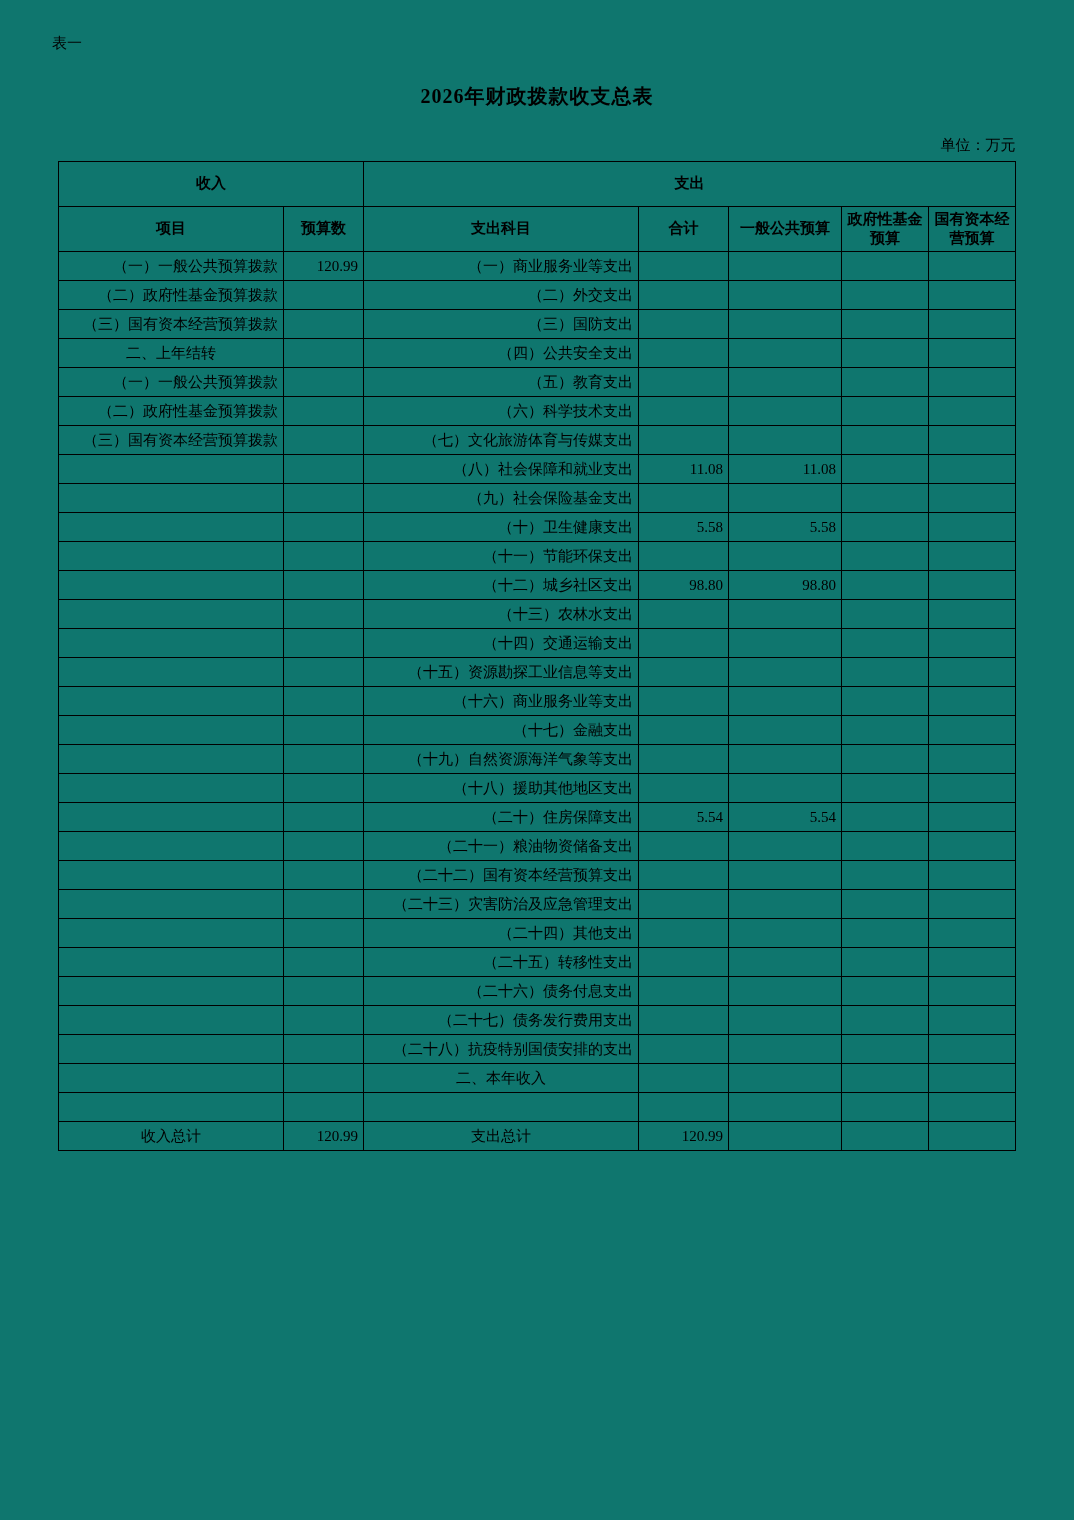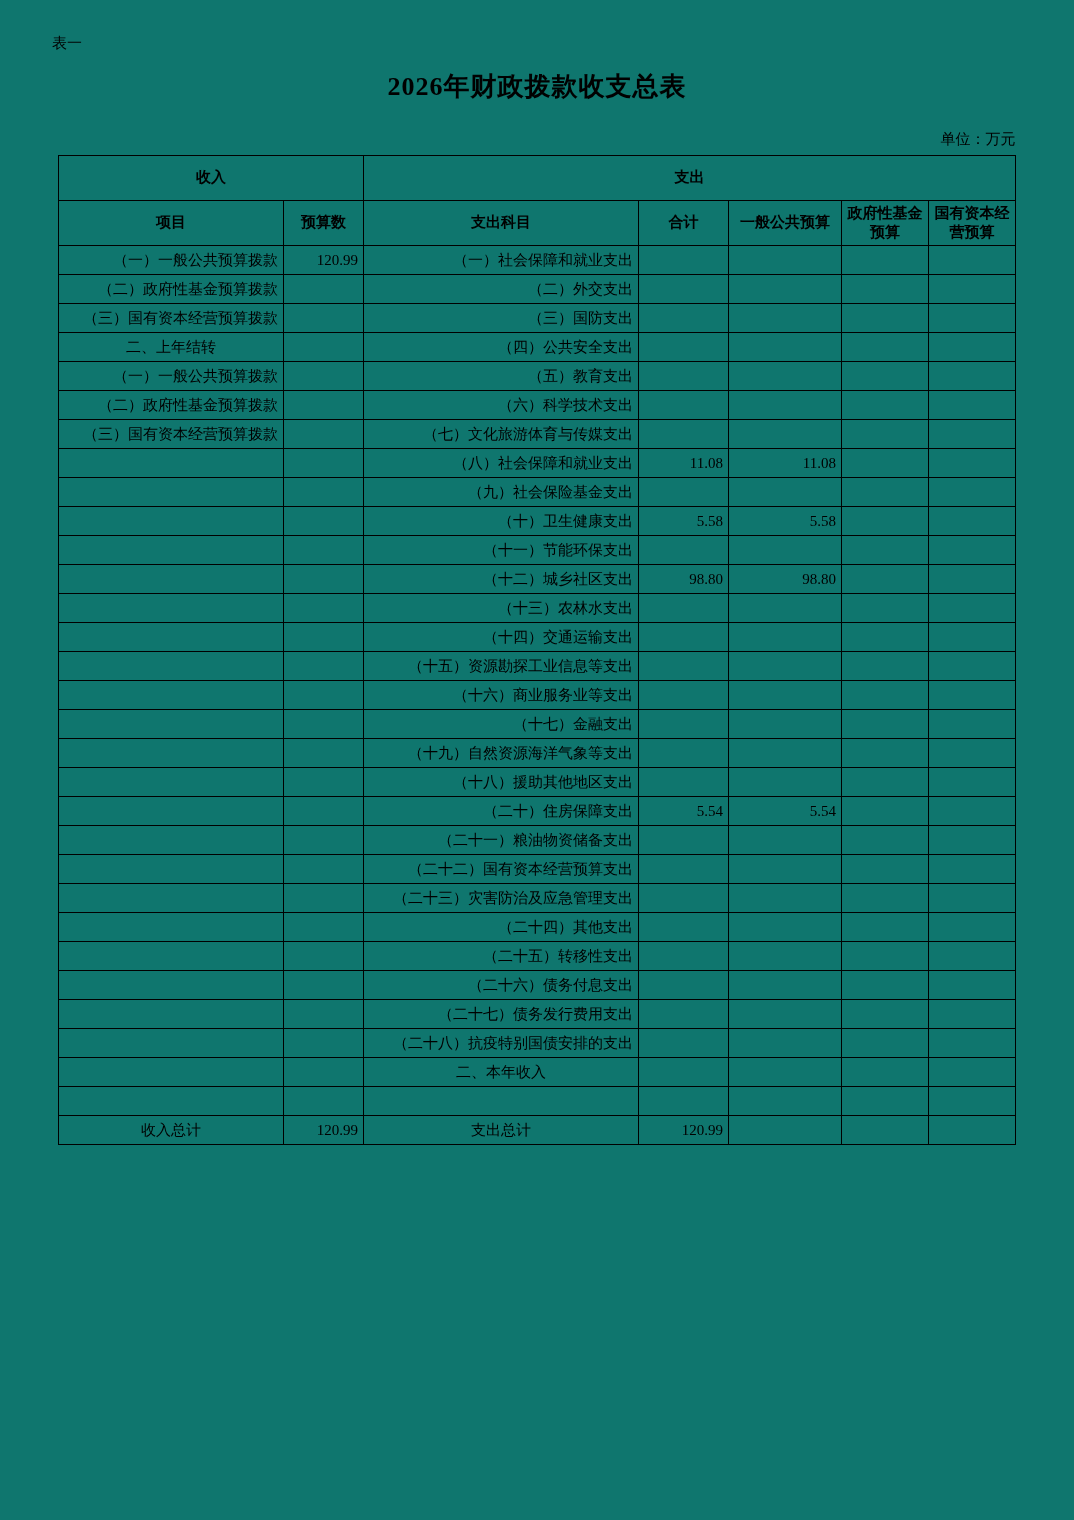--- a/index.html
+++ b/index.html
@@ -15,23 +15,23 @@
     padding: 30px 52px 0 52px;
     position: relative;
     overflow: hidden;
   }
   .table-label {
     font-size: 15px;
     margin-top: 4px;
   }
   .title {
     text-align: center;
-    font-size: 26px;
+    font-size: 20px;
     font-weight: bold;
-    margin-top: 16px;
+    margin-top: 30px;
     letter-spacing: 1px;
     font-family: "Liberation Serif", "DejaVu Serif", serif;
   }
   .unit-note {
     width: 957px;
     margin: 0 auto;
     text-align: right;
     font-size: 15px;
     margin-top: 26px;
     padding-bottom: 4px;
@@ -99,21 +99,21 @@
         <th>合计</th>
         <th>一般公共预算</th>
         <th>政府性基金预算</th>
         <th>国有资本经营预算</th>
       </tr>
     </thead>
     <tbody>
         <tr>
           <td class="left">（一）一般公共预算拨款</td>
           <td class="num">120.99</td>
-          <td class="left">（一）社会保障和就业支出</td>
+          <td class="left">（一）商业服务业等支出</td>
           <td class="num"></td>
           <td class="num"></td>
           <td class="num"></td>
           <td class="num"></td>
         </tr>
         <tr>
           <td class="left">（二）政府性基金预算拨款</td>
           <td class="num"></td>
           <td class="left">（二）外交支出</td>
           <td class="num"></td>

